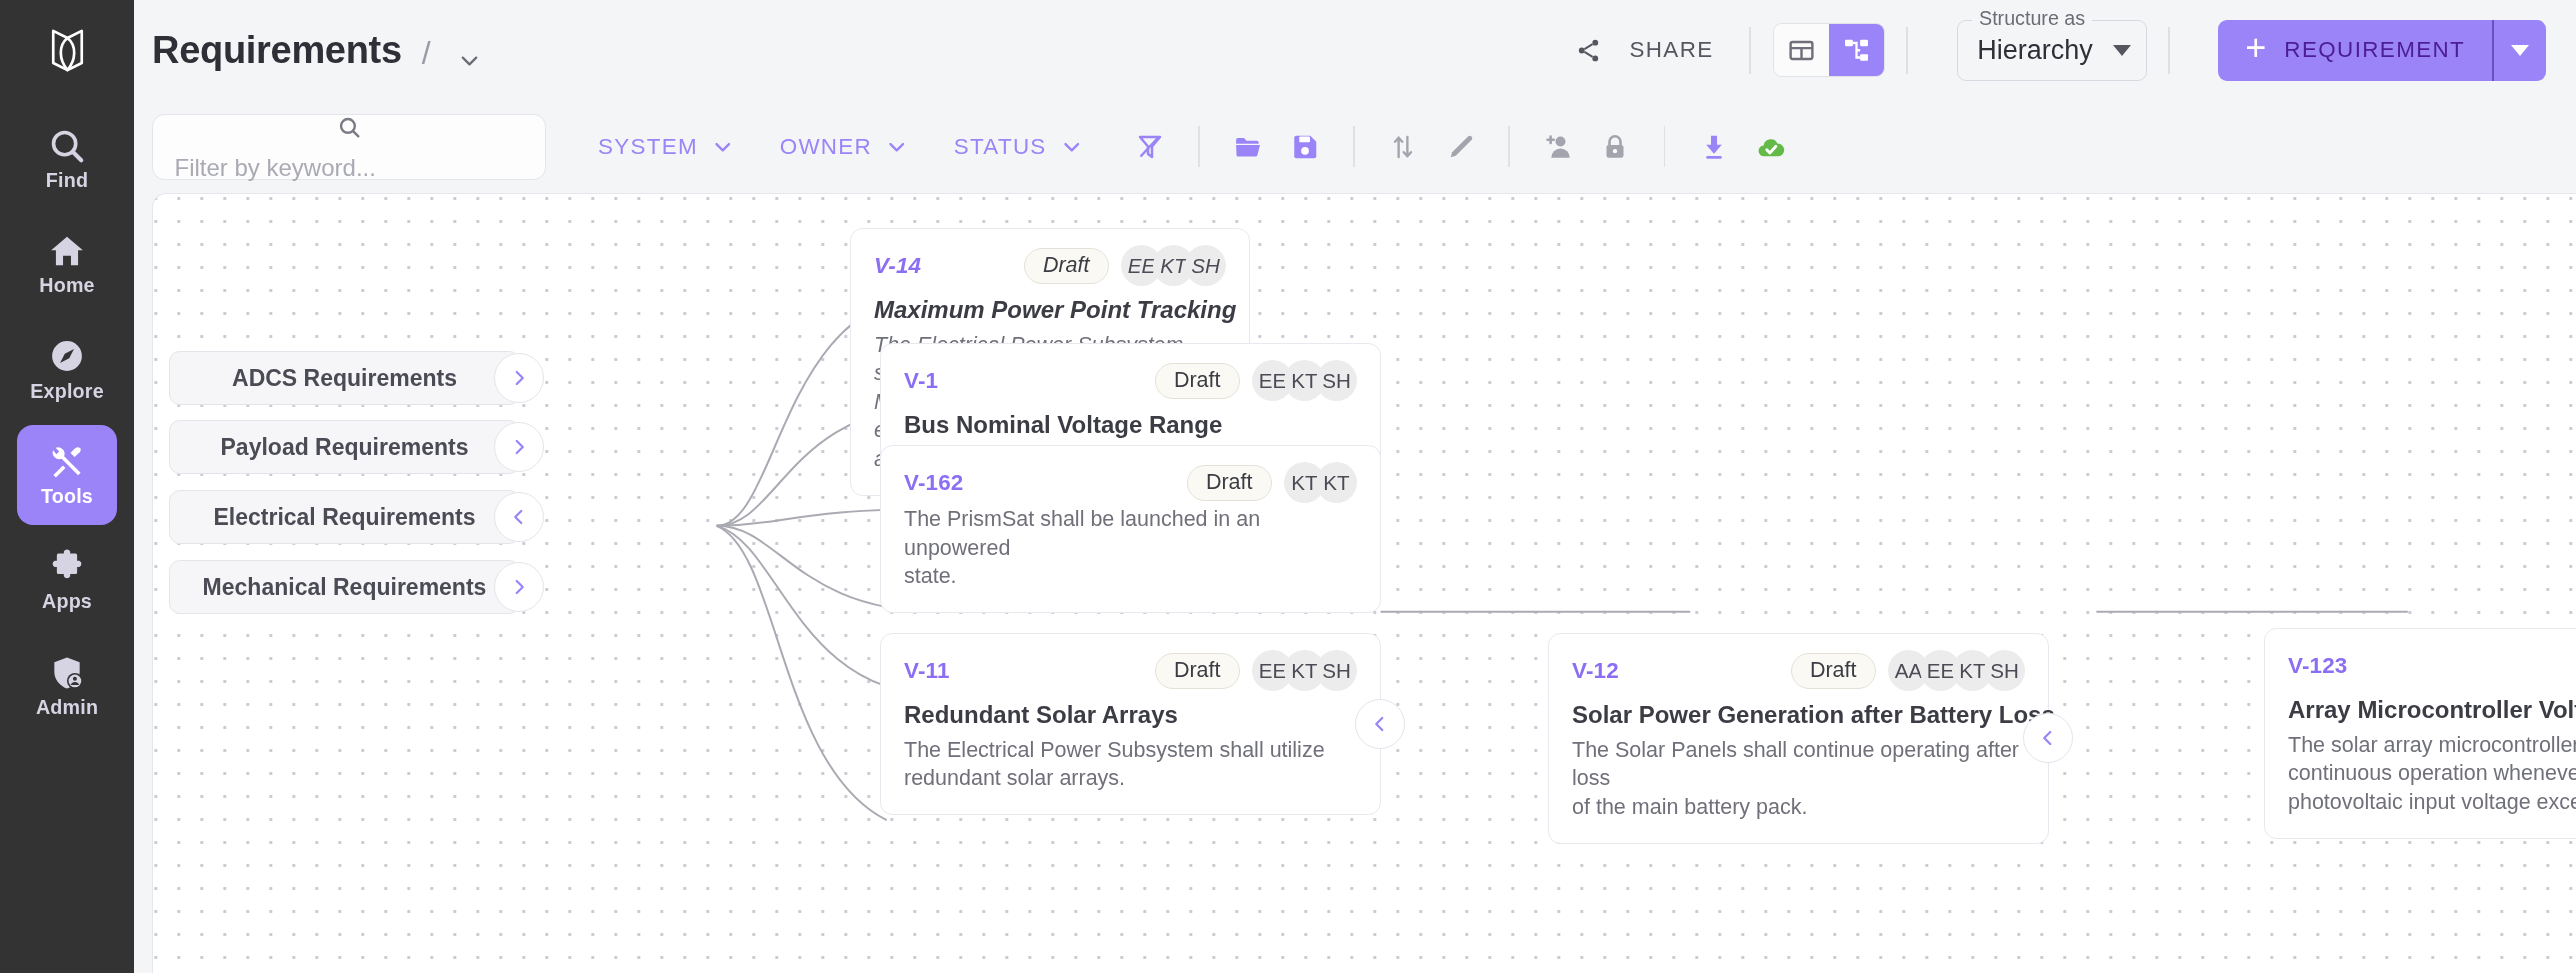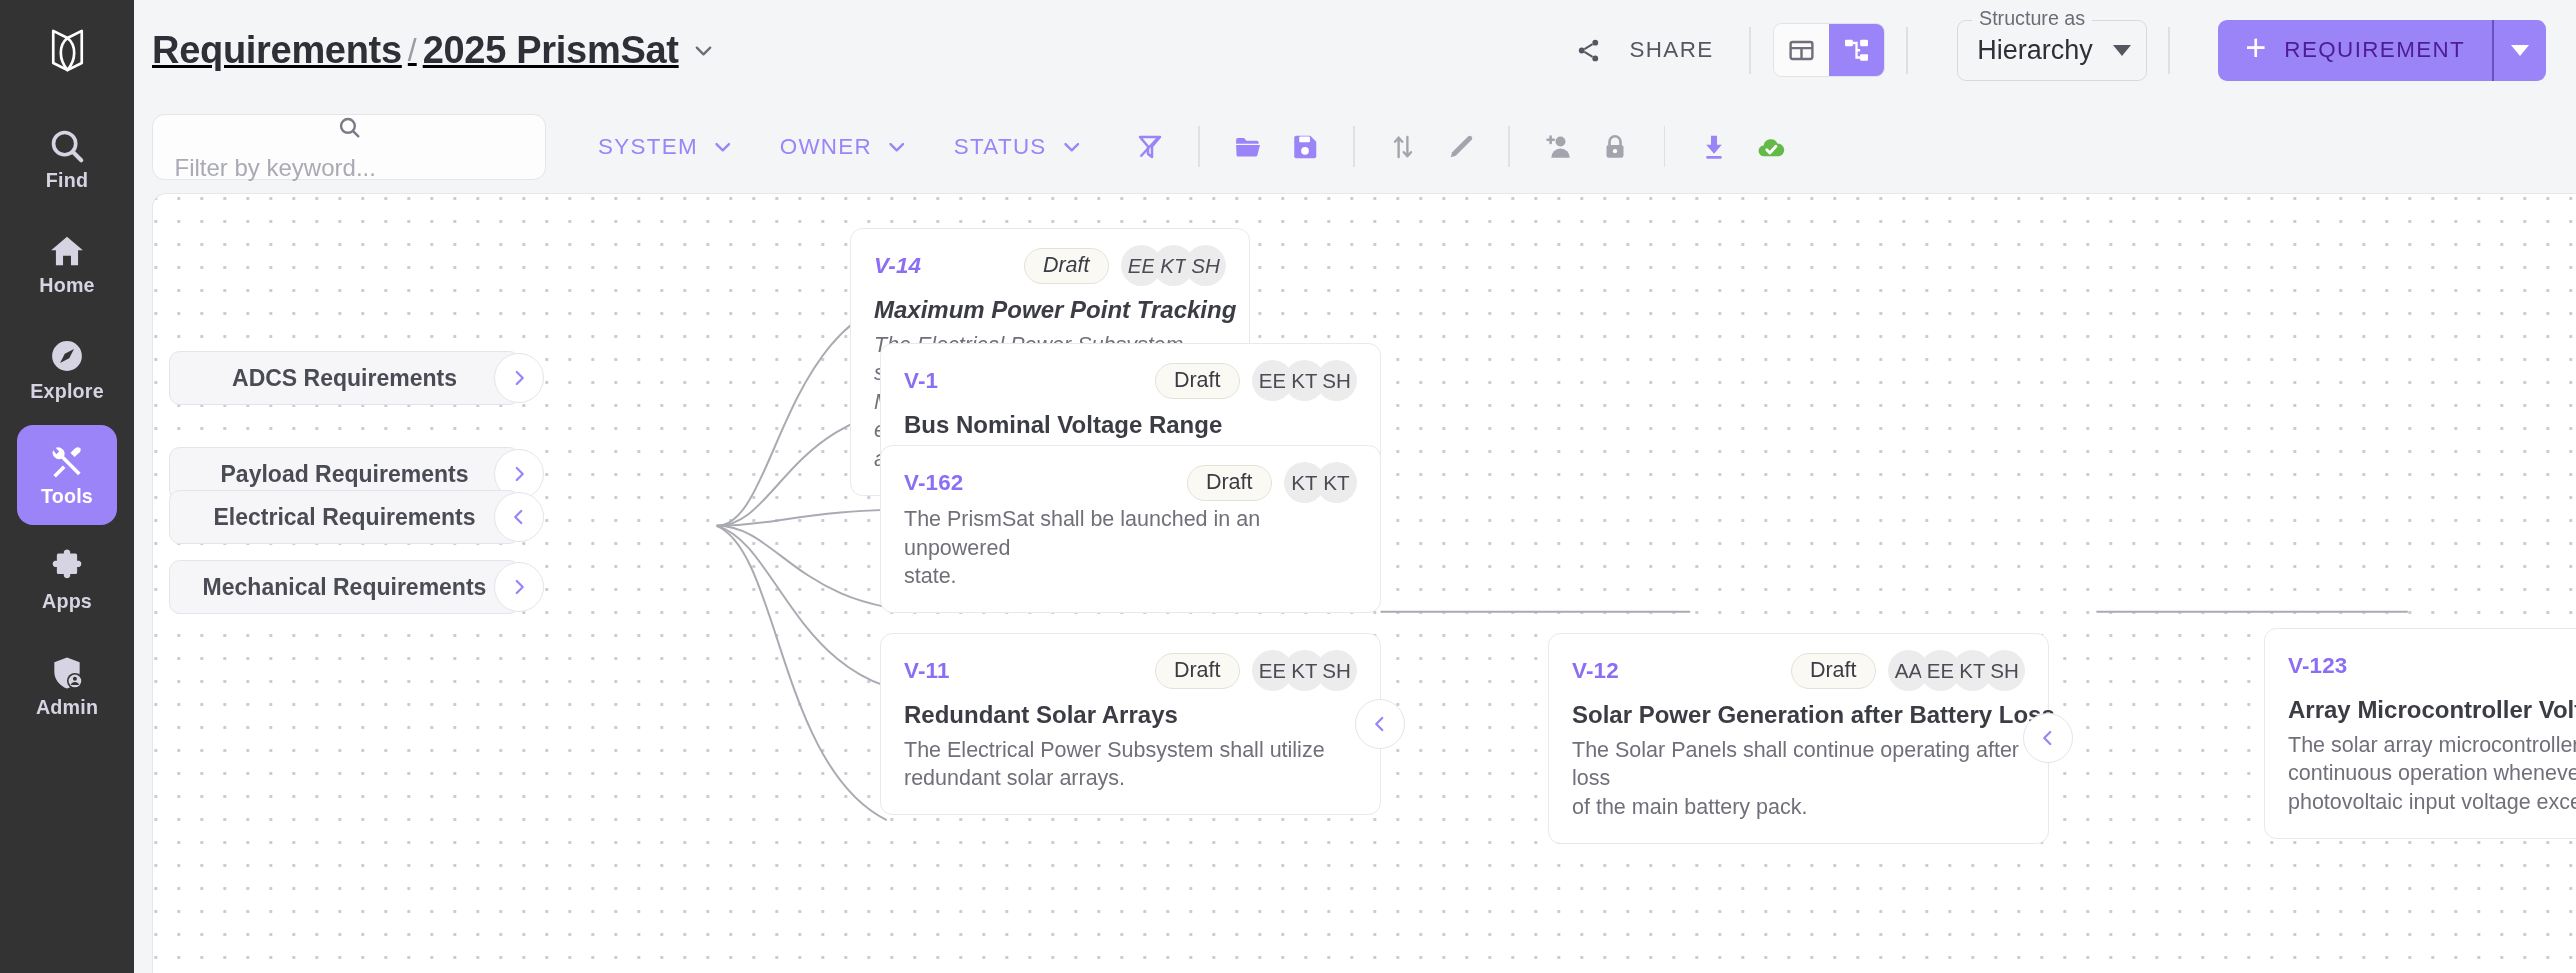--- a/index.html
+++ b/index.html
@@ -47,21 +47,21 @@
   
   .main { flex: 1; display: flex; flex-direction: column; min-width: 0; background: #f4f5f7; }
 
   
   .header {
     height: 100px; flex: 0 0 100px;
     display: flex; align-items: center;
     padding: 0 30px 0 18px;
     background: #f4f5f7;
   }
-  .crumbs { display: flex; align-items: center; gap: 6px; text-decoration: underline; }
+  .crumbs { display: flex; align-items: flex-end; gap: 20px; }
   .crumb-a { font-size: 38px; font-weight: 700; color: #2f3037; letter-spacing: -0.3px;}
   .crumb-sep { font-size: 32px; color: #9a9ba4; font-weight: 400; }
   .crumb-b { font-size: 38px; font-weight: 700; color: #2f3037; letter-spacing: -0.3px;}
   .crumb-caret { margin-left: 7.2px; display:flex; align-items:center; cursor:pointer;}
   .crumb-caret svg { width: 23px; height: 23px; stroke:#6b6c76; fill:none; stroke-width:2.4; }
 
   .hspacer { flex: 1; }
   .hright { display: flex; align-items: center; gap: 0; }
 
   .share-btn {
@@ -313,21 +313,20 @@
 
     </div>
   </div>
 
   <div class="main">
 
     <div class="header">
       <div class="crumbs">
         <span class="crumb-a">Requirements</span>
         <span class="crumb-sep">/</span>
-        <span class="crumb-b">2025 PrismSat</span>
         <span class="crumb-caret">
           <svg viewBox="0 0 24 24">
               <polyline points="5,9 12,16 19,9" stroke-linecap="round" stroke-linejoin="round"></polyline>
             </svg>
         </span>
       </div>
 
       <div class="hspacer"></div>
 
       <div class="hright">
@@ -504,21 +503,21 @@
 
         <div class="group-node" style="left:16px; top:157px;">
           <span class="gtext">ADCS Requirements</span>
           <span class="node-chev">
             <svg viewBox="0 0 24 24">
                 <polyline points="9,4 17,12 9,20" stroke-linecap="round" stroke-linejoin="round"></polyline>
               </svg>
           </span>
         </div>
 
-        <div class="group-node" style="left:16px; top:226px;margin-top:27px;">
+        <div class="group-node" style="left:16px; top:226px;">
           <span class="gtext">Payload Requirements</span>
           <span class="node-chev">
             <svg viewBox="0 0 24 24">
                 <polyline points="9,4 17,12 9,20" stroke-linecap="round" stroke-linejoin="round"></polyline>
               </svg>
           </span>
         </div>
 
         <div class="group-node" style="left:16px; top:296px;">
           <span class="gtext">Electrical Requirements</span>

